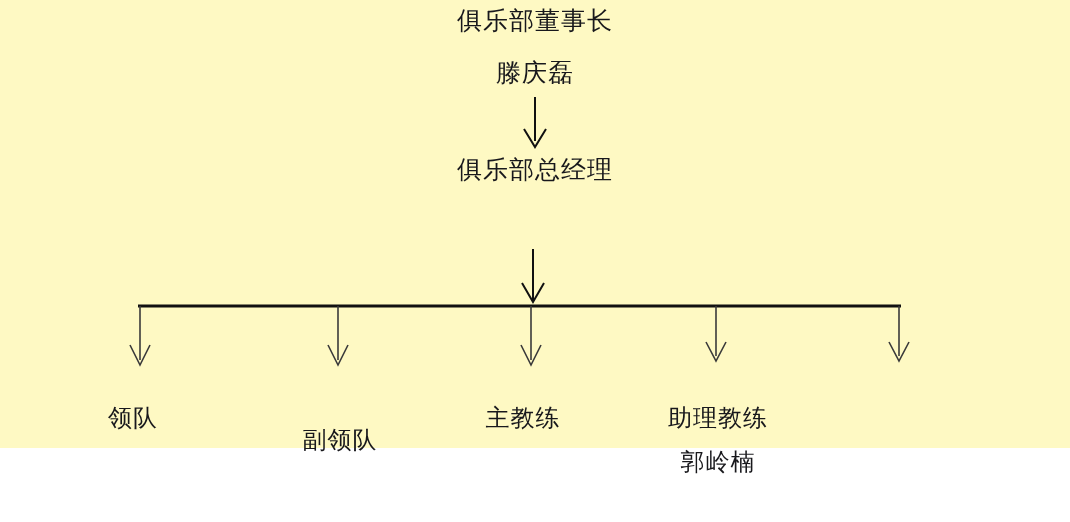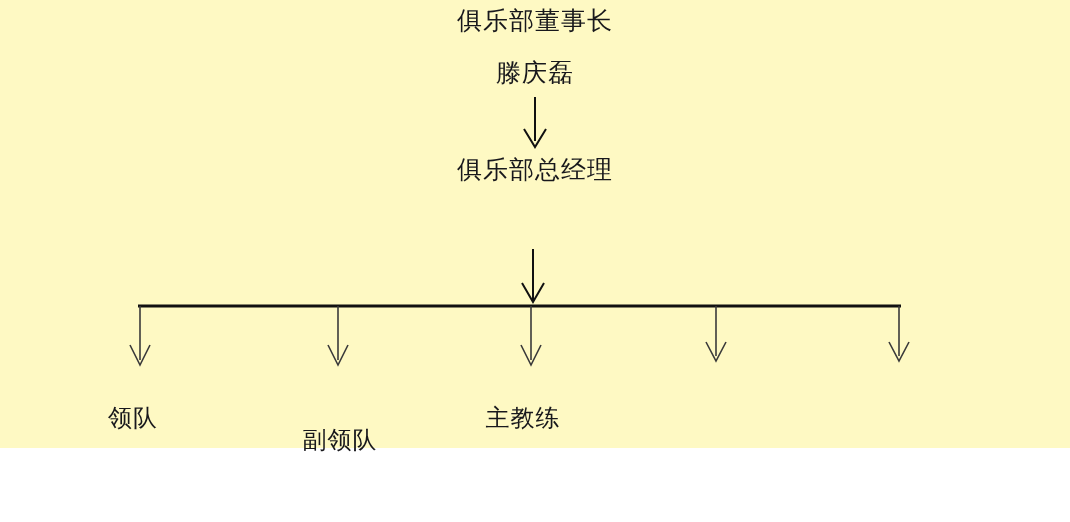--- a/index.html
+++ b/index.html
@@ -105,17 +105,21 @@
   </div>
 
   <div class="leaf" style="left:240px; top:428px;">
     <span class="leaf-title">副领队</span>
   </div>
 
   <div class="leaf" style="left:423px; top:406px;">
     <span class="leaf-title">主教练</span>
   </div>
 
+  <div class="leaf" style="left:618px; top:406px;">
+    <span class="leaf-title">助理教练</span>
+    <span class="leaf-name">郭岭楠</span>
+  </div>
 
   <div class="leaf" style="left:775px; top:406px;">
   </div>
 
 </div>
 
 </body></html>

